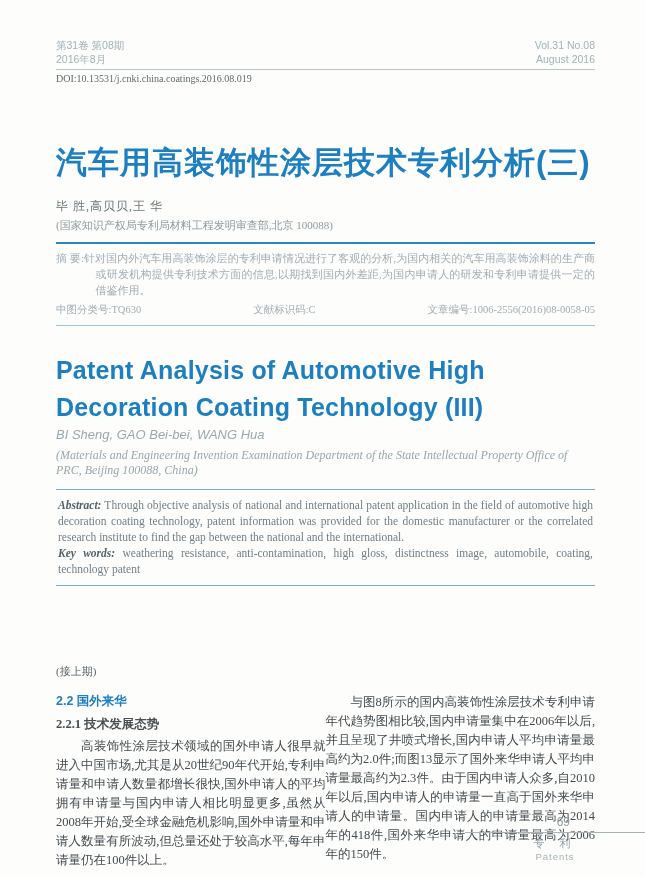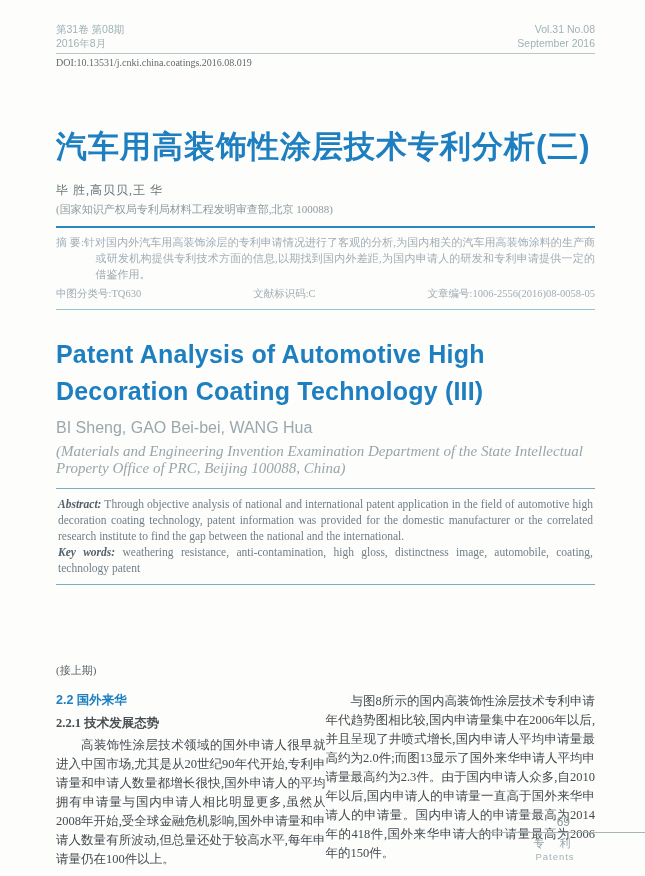--- a/index.html
+++ b/index.html
@@ -4,21 +4,21 @@
 <style>
   html,body { margin:0; padding:0; background:#e8e8e8; }
   .page {
     position:relative;
     width:645px; height:876px;
     margin:0 auto;
     background:#fdfdfc;
     font-family:"Liberation Serif","DejaVu Serif",serif;
     color:#3f4648;
     box-sizing:border-box;
-    padding:22px 50px 0 56px;
+    padding:38px 50px 0 56px;
     overflow:hidden;
   }
   
   .hdr-row { display:flex; justify-content:space-between; align-items:flex-end;
     font-family:"Liberation Sans","DejaVu Sans",sans-serif;
     font-size:10.5px; line-height:14px; color:#9fb3b6;
     border-bottom:1px solid #b9c6c8; padding-bottom:3px; }
   .hdr-col { white-space:nowrap; }
   .hdr-col.c { text-align:center; letter-spacing:2px; }
   .hdr-col.r { text-align:right; }
@@ -33,23 +33,23 @@
   
   .abs-cn { margin-top:6px; font-size:11px; line-height:16px; color:#a0adb4; }
   .abs-cn p { margin:0; text-align:justify; }
   .abs-cn .hang { padding-left:3.6em; text-indent:-3.6em; }
   .abs-meta { display:flex; justify-content:space-between; margin-top:4px;
     font-size:10.5px; color:#a0adb4; }
   .rule-light { border:0; border-top:1.5px solid #9cc3d5; margin:7px 0 0 0; }
   
   .title-en { margin-top:26px; font-family:"Liberation Sans","DejaVu Sans",sans-serif;
     font-weight:bold; font-size:25px; line-height:37px; color:#1d7fc0; letter-spacing:0.2px; }
-  .authors-en { margin-top:9px; font-family:"Liberation Sans","DejaVu Sans",sans-serif;
-    font-size:16px; color:#9aa8ad; }
-  .affil-en { margin-top:6px; font-style:italic; font-size:15px; color:#98a6ab; }
+  .authors-en { margin-top:1px; font-family:"Liberation Sans","DejaVu Sans",sans-serif;
+    font-size:13px; color:#9aa8ad;font-style:italic; }
+  .affil-en { margin-top:6px; font-style:italic; font-size:12px; color:#98a6ab; }
   
   .abs-en { margin-top:11px; border-top:1.5px solid #79aebf; border-bottom:1.5px solid #79aebf;
     padding:7px 2px 8px 2px; font-size:11.5px; line-height:16px; color:#707f86; }
   .abs-en p { margin:0; text-align:justify; }
   .abs-en .lbl { font-weight:bold; color:#516168;font-style:italic; }
   
   .cont-note { margin-top:78px; font-size:11px; color:#5a6467; }
   .columns { display:flex; margin-top:14px; }
   .col { flex:1 1 0; min-width:0; }
   .h-blue { font-family:"Liberation Sans","DejaVu Sans",sans-serif; font-weight:bold;
@@ -73,21 +73,21 @@
 
 <div class="page">
 
   <div class="hdr-row">
     <div class="hdr-col">
       <div>第31卷 第08期</div>
       <div>2016年8月</div>
     </div>
     <div class="hdr-col r">
       <div>Vol.31 No.08</div>
-      <div>September 2016</div>
+      <div>August 2016</div>
     </div>
   </div>
   <div class="doi">DOI:10.13531/j.cnki.china.coatings.2016.08.019</div>
 
   <div class="title-cn">汽车用高装饰性涂层技术专利分析(三)</div>
   <div class="authors-cn">毕 胜,高贝贝,王 华</div>
   <div class="affil-cn">(国家知识产权局专利局材料工程发明审查部,北京  100088)</div>
   <hr class="rule-blue">
 
   <div class="abs-cn">

